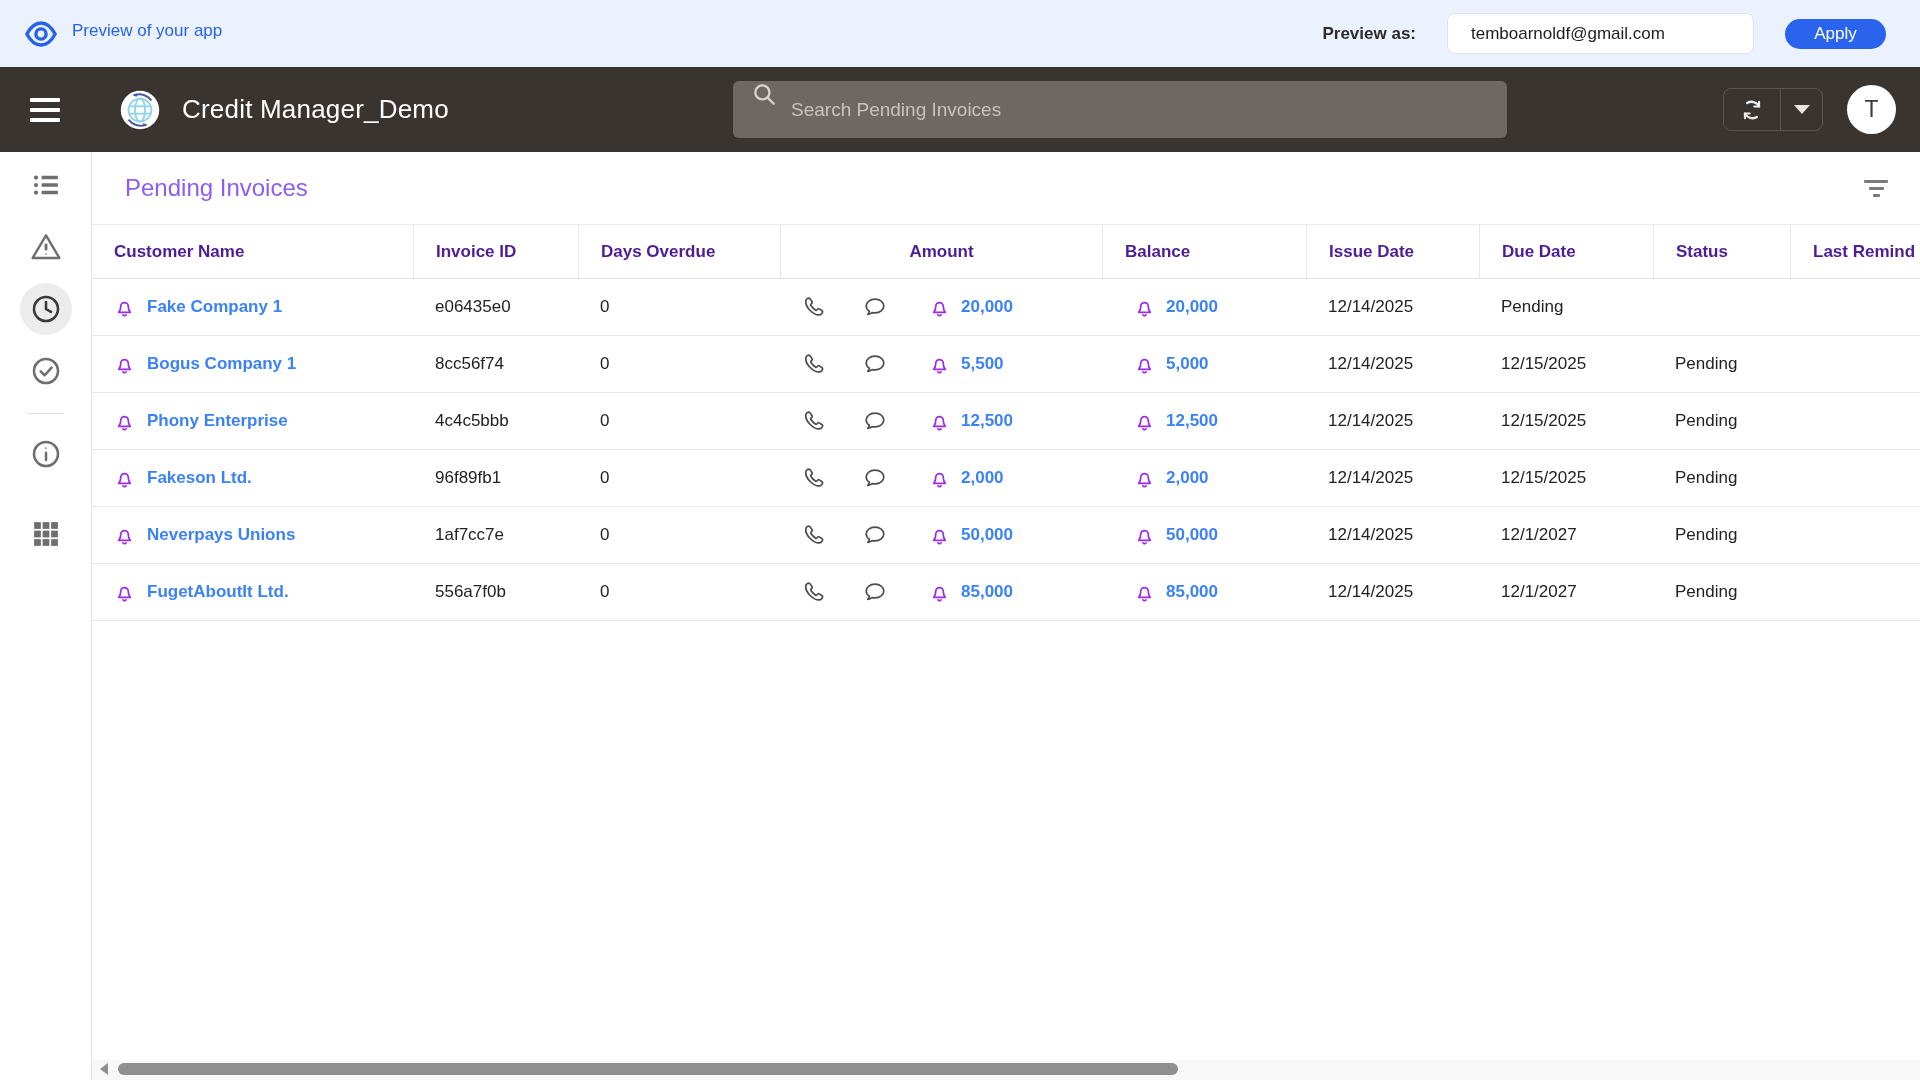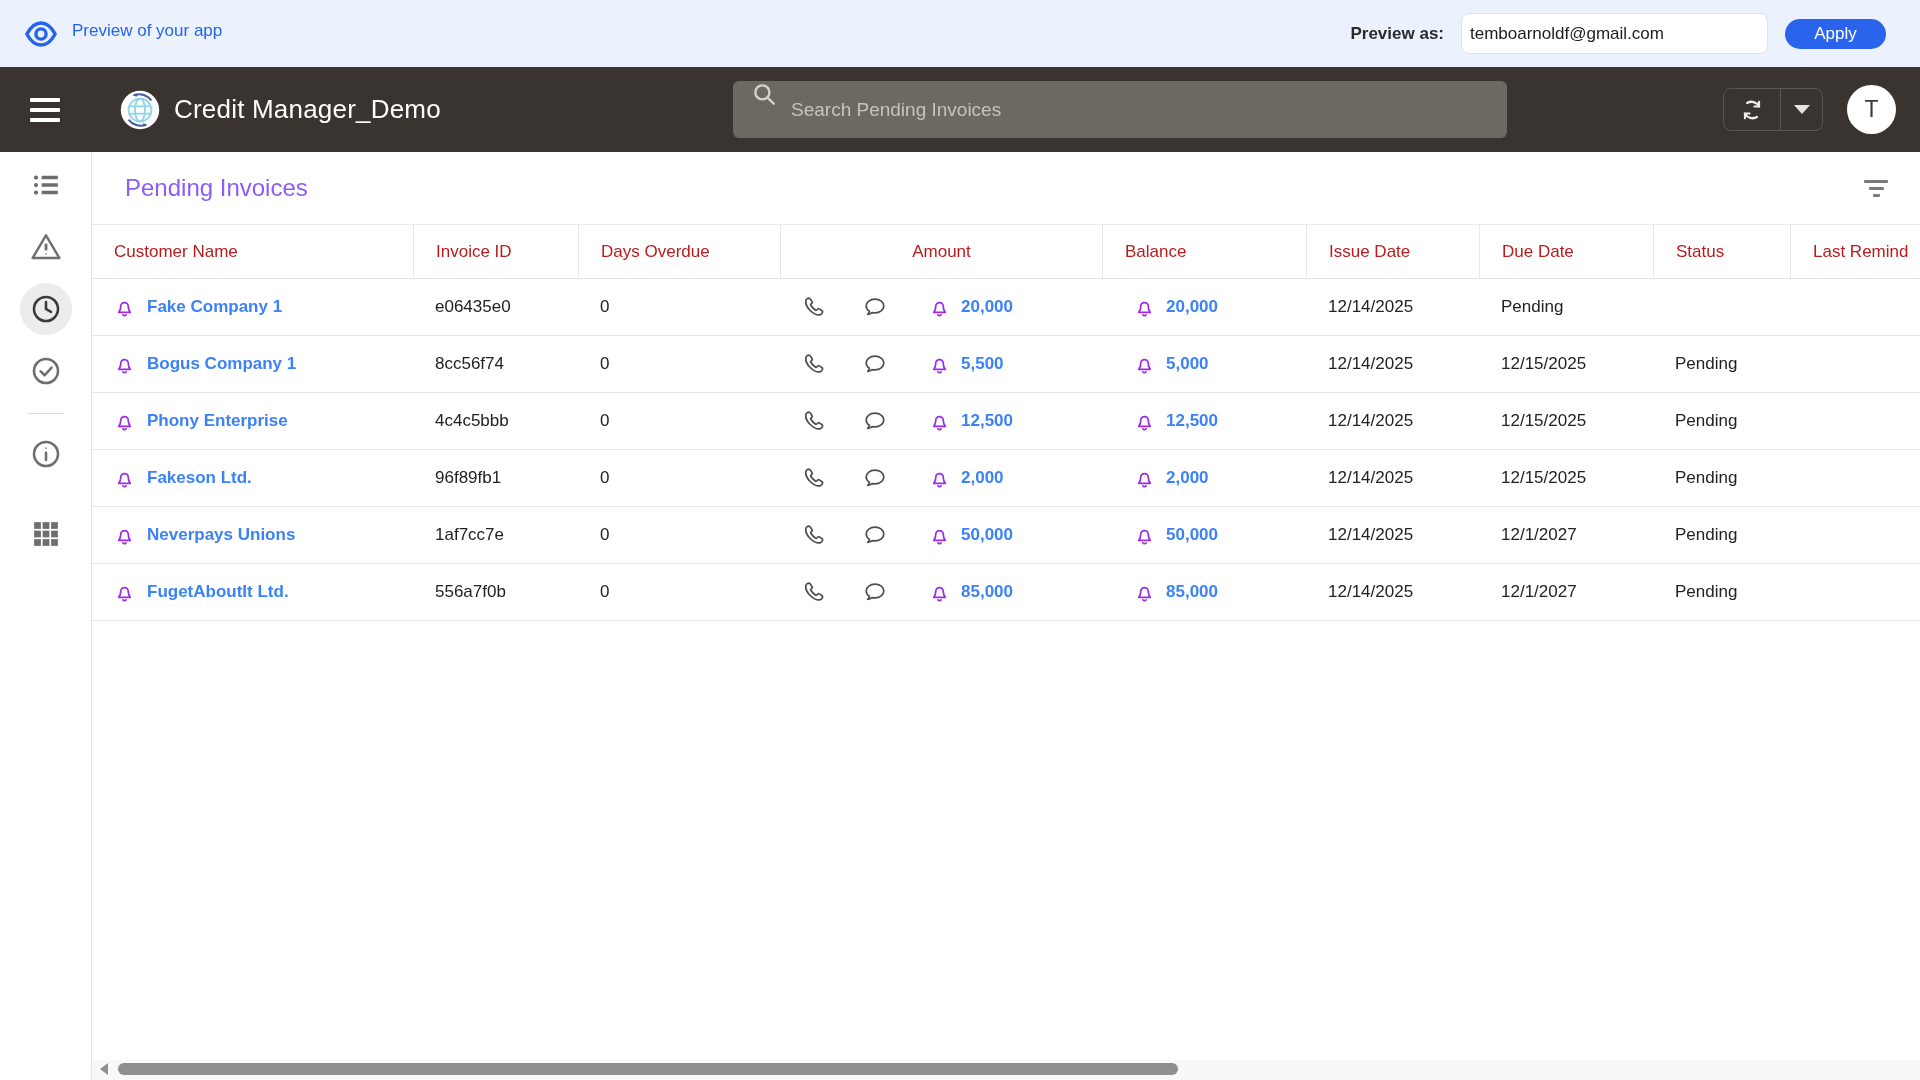--- a/index.html
+++ b/index.html
@@ -5,36 +5,36 @@
   * { margin:0; padding:0; box-sizing:border-box; }
   html,body { width:1920px; height:1080px; overflow:hidden; background:#fff;
     font-family:"Liberation Sans", sans-serif; color:#1e1e1e; }
 
   
   .preview-bar { height:67px; background:#ecf2fd; display:flex; align-items:center;
     justify-content:space-between; padding:0 34px 0 24px; }
   .pb-left { display:flex; align-items:flex-start; gap:14px; }
   .pb-eye svg { display:block; }
   .pb-title { color:#2563eb; font-size:17px; font-weight:500; }
-  .pb-right { display:flex; align-items:center; gap:17px;margin-left:48px; }
+  .pb-right { display:flex; align-items:center; gap:31px;margin-left:48px; }
   .pb-label { font-size:17px; font-weight:600; color:#2b2b2b; }
   .pb-input { width:307px; height:41px; border:1px solid #dde2ec; border-radius:8px;
-    background:#fff; font-size:17px; color:#1d1d1d; padding:0 8px;
+    background:#fff; font-size:17px; color:#1d1d1d; padding:0 23px;
     font-family:"Liberation Sans", sans-serif; }
   .pb-apply { width:101px; height:30px; border:none; border-radius:21px; background:#2a64ec;
     color:#fff; font-size:17px; font-weight:500; cursor:pointer;
     font-family:"Liberation Sans", sans-serif; }
 
   
   .app-header { height:85px; background:#3a3430; display:flex; align-items:center;
     position:relative; padding:0 24px 0 30px; }
   .hamburger { width:30px; display:flex; flex-direction:column; gap:6px; cursor:pointer; }
   .hamburger span { height:4px; background:#fff; border-radius:1px; }
   .globe { margin-left:58px; width:44px; height:44px; }
-  .app-title { color:#fff; font-size:26px; margin-left:12px; letter-spacing:.2px; }
+  .app-title { color:#fff; font-size:26px; margin-left:20px; letter-spacing:.2px; }
   .search { position:absolute; left:733px; top:14px; width:774px; height:57px;
     background:#6e6862; border-radius:6px; display:flex; padding:0 18px; }
   .search input { flex:1; background:transparent; border:none; outline:none; color:#eceae8;
     font-size:19px; margin-left:14px; font-family:"Liberation Sans", sans-serif; }
   .search input::placeholder { color:#c7c2bd; opacity:1; }
   .hdr-right { position:absolute; right:24px; top:0; height:85px; display:flex;
     align-items:center; gap:24px; }
   .sync-group { display:flex; align-items:center; height:43px; border:1px solid #5c564f;
     border-radius:8px; overflow:hidden; }
   .sync-btn { width:56px; height:100%; display:flex; align-items:center; justify-content:center;
@@ -63,22 +63,22 @@
     padding:0 26px 0 24px; }
   .page-title { font-size:24px; color:#8b5cf6;margin-left:9px; }
   .filter-icon { display:flex; flex-direction:column; align-items:center; gap:4px;
     cursor:pointer; padding:6px; }
   .filter-icon i { display:block; background:#7a7a7a; height:3px; border-radius:1px; }
   .filter-icon i:nth-child(1){ width:24px; } .filter-icon i:nth-child(2){ width:15px; }
   .filter-icon i:nth-child(3){ width:7px; }
 
   .thead, .trow { display:flex; width:1918px; }
   .thead { height:55px; border-top:1px solid #ebebeb; border-bottom:1px solid #e2e2e2; }
-  .th { display:flex; align-items:center; padding-left:22px; font-size:17px; font-weight:400;
-    color:#b91c1c; border-left:1px solid #e7e7e7; }
+  .th { display:flex; align-items:center; padding-left:22px; font-size:17px; font-weight:700;
+    color:#4c1d95; border-left:1px solid #e7e7e7; }
   .th:first-child { border-left:none; }
   .th.center { justify-content:center; padding-left:0; }
   .trow { height:57px; border-bottom:1px solid #e6e6e6; }
   .cell { display:flex; align-items:center; padding-left:22px; font-size:17px; color:#222; }
   .col-customer{ width:321px; } .col-invoice{ width:165px; } .col-days{ width:202px; }
   .col-amount{ width:322px; } .col-balance{ width:204px; } .col-issue{ width:173px; }
   .col-due{ width:174px; } .col-status{ width:137px; } .col-last{ width:220px; }
   .bold { font-weight:700; color:#3b82f6; }
   .cell-customer { padding-left:21px; gap:11px; }
   .cell-amount { padding-left:22px; }

